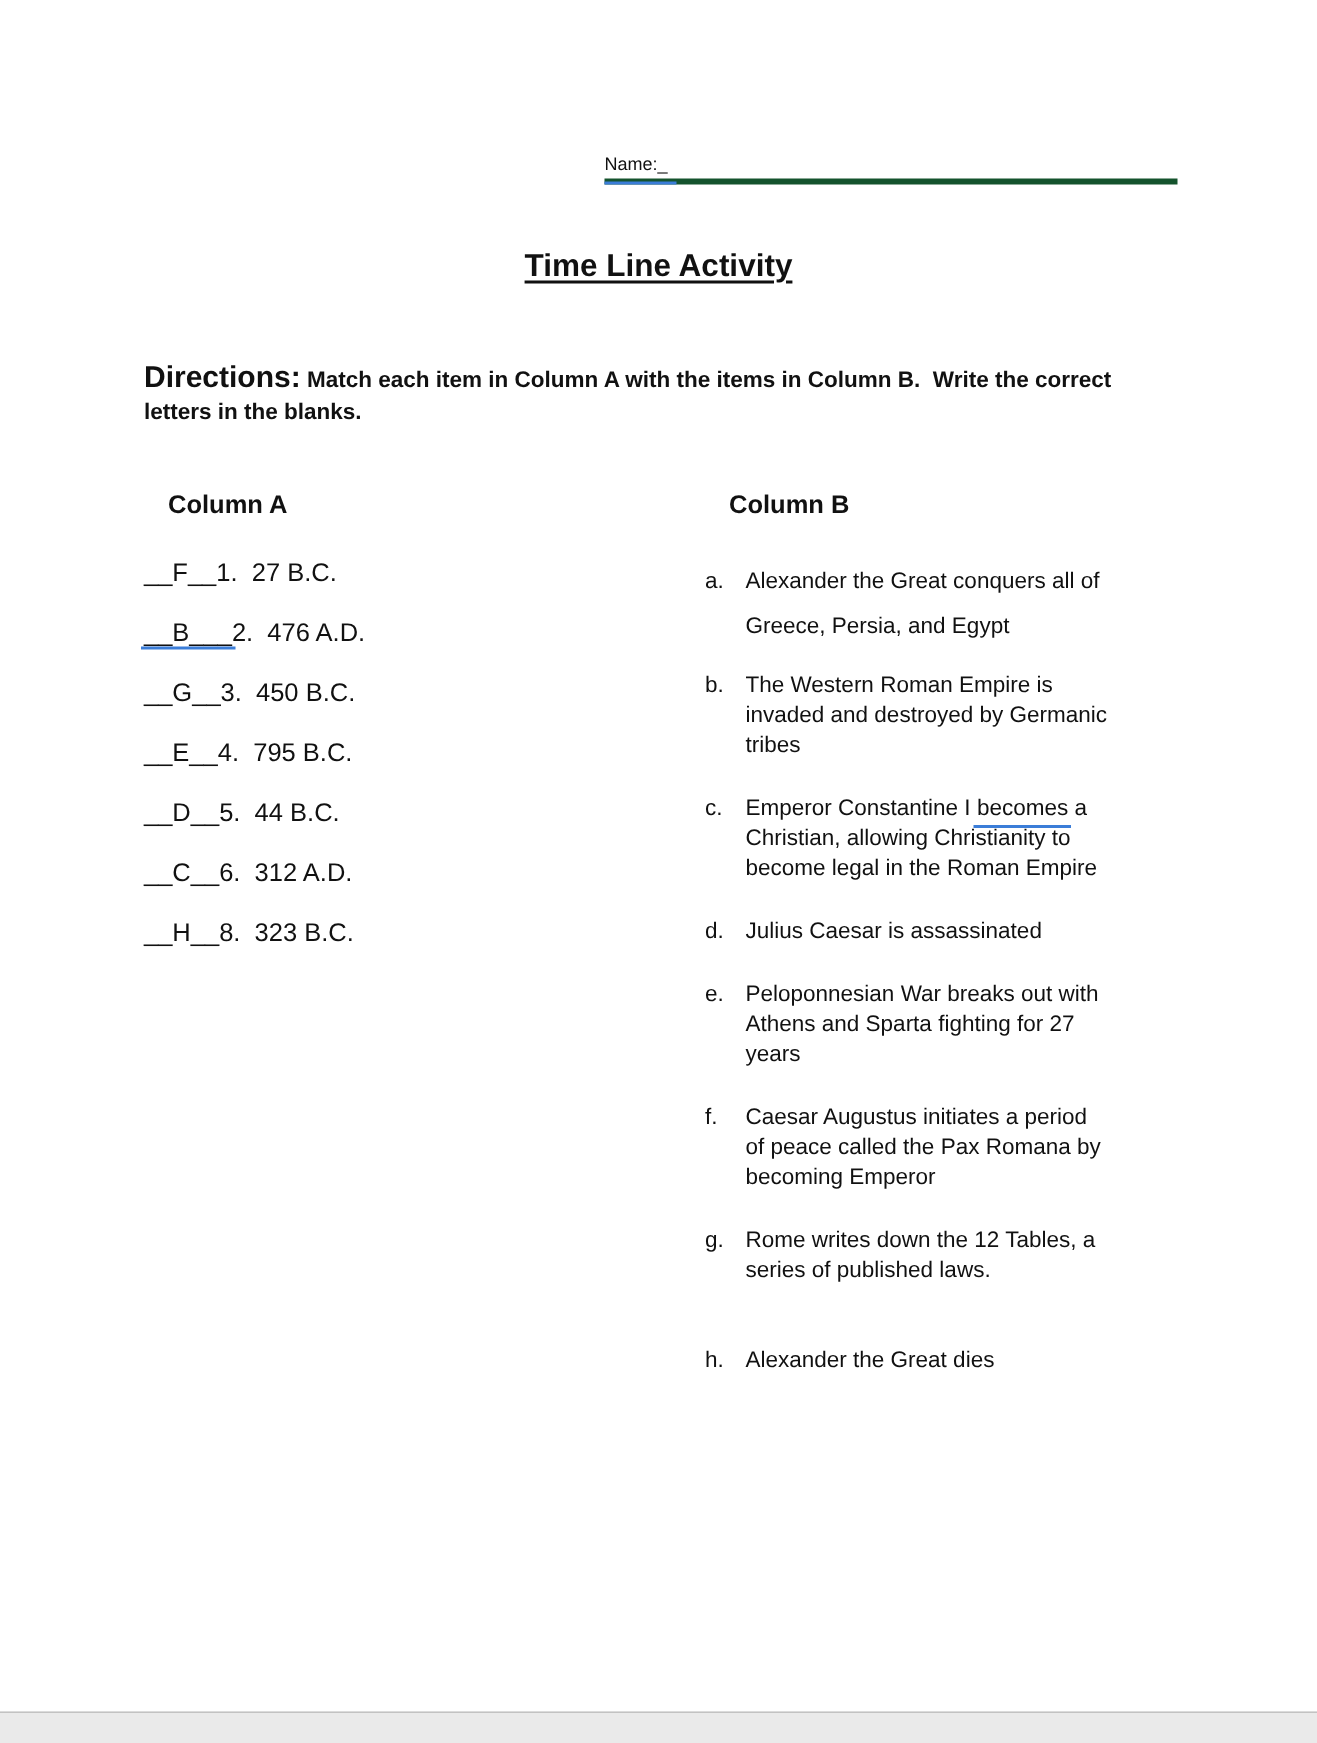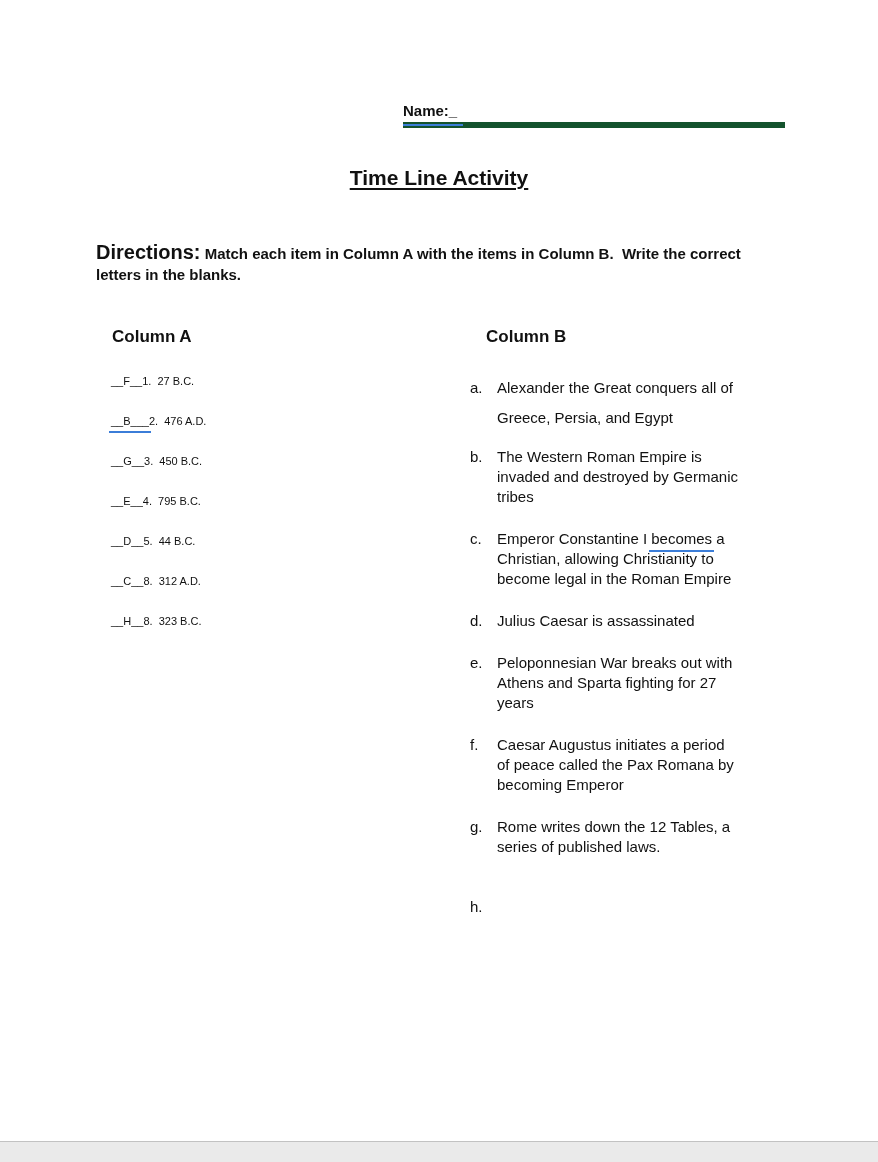--- a/index.html
+++ b/index.html
@@ -17,24 +17,24 @@
     height: 1162px;
     background: #ffffff;
   }
 
   
   .name-line {
     position: absolute;
     left: 403px;
     top: 102px;
     width: 382px;
-    border-bottom: 6px solid #14532d;
+    border-bottom: 4px solid #14532d;
     padding-bottom: 3px;
-    font-weight: bold;
-    font-size: 15px;
+    font-weight: normal;
+    font-size: 12px;
     white-space: pre;
   }
   .name-label {
     position: relative;
     display: inline-block;
   }
   .name-label::after {
     content: "";
     position: absolute;
     left: 0;
@@ -79,25 +79,24 @@
   .col-a { left: 96px; width: 330px; }
   .col-b { left: 470px; width: 330px; }
   .col h2 {
     font-size: 17px;
     font-weight: bold;
     margin: 0 0 26px 16px;
   }
 
   
   .a-item {
-    font-size: 11px;
+    font-size: 17px;
     line-height: 17px;
     margin-bottom: 23px;
     white-space: pre;
-    margin-left: 15px;
   }
   .blank { display: inline; }
   .spellcheck {
     position: relative;
     display: inline-block;
   }
   .spellcheck::after {
     content: "";
     position: absolute;
     left: -2px;
@@ -154,21 +153,21 @@
     <div class="a-item"><span class="blank">__F__</span><span>1.  27 B.C.</span></div>
 
     <div class="a-item"><span class="blank spellcheck">__B___</span><span>2.  476 A.D.</span></div>
 
     <div class="a-item"><span class="blank">__G__</span><span>3.  450 B.C.</span></div>
 
     <div class="a-item"><span class="blank">__E__</span><span>4.  795 B.C.</span></div>
 
     <div class="a-item"><span class="blank">__D__</span><span>5.  44 B.C.</span></div>
 
-    <div class="a-item"><span class="blank">__C__</span><span>8.  312 A.D.</span></div>
+    <div class="a-item"><span class="blank">__C__</span><span>6.  312 A.D.</span></div>
 
 
     <div class="a-item"><span class="blank">__H__</span><span>8.  323 B.C.</span></div>
   </div>
 
   <div class="col col-b">
     <h2>Column B</h2>
 
     <div class="b-list">
 
@@ -202,20 +201,21 @@
         <span class="btext">Caesar Augustus initiates a period of peace called the Pax Romana by becoming Emperor</span>
       </div>
 
       <div class="b-item gap-after">
         <span class="letter">g.</span>
         <span class="btext">Rome writes down the 12 Tables, a series of published laws.</span>
       </div>
 
       <div class="b-item">
         <span class="letter">h.</span>
+        <span class="btext">Alexander the Great dies</span>
       </div>
 
     </div>
   </div>
 
   <div class="bottom-bar"></div>
 
 </div>
 
 </body></html>

